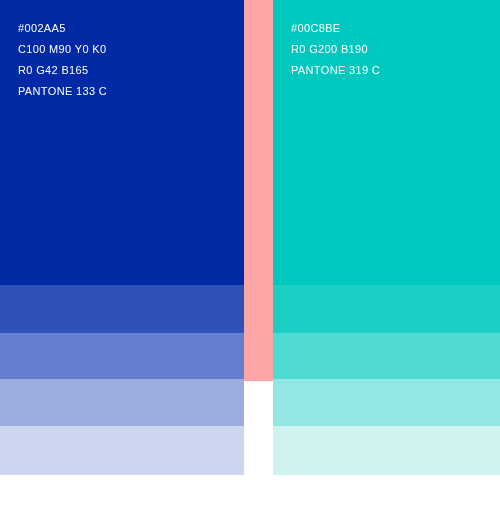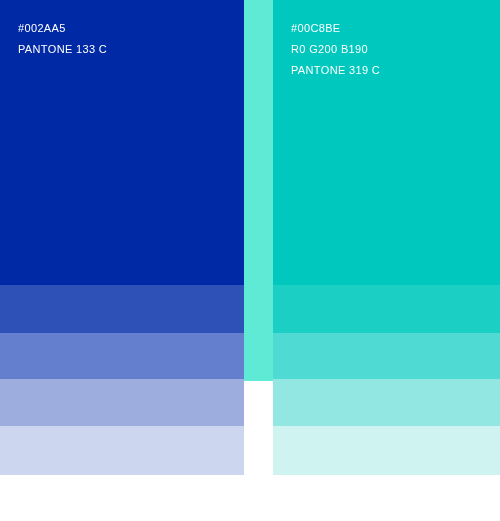--- a/index.html
+++ b/index.html
@@ -15,21 +15,21 @@
     font-family: "Liberation Sans", sans-serif;
     -webkit-font-smoothing: antialiased;
   }
 
   .palette-board {
     position: absolute;
     left: 0;
     top: 0;
     width: 500px;
     height: 381px;
-    background: #5eead4;
+    background: #fca5a5;
   }
 
   .swatch-column {
     position: absolute;
     top: 0;
     height: 475px;
     display: flex;
     flex-direction: column;
   }
 
@@ -70,20 +70,22 @@
 </head>
 <body style="background: rgb(255, 255, 255);">
 
 <div class="palette-board">
 
   <div class="swatch-column left">
 
     <div class="swatch-primary" style="background-color: rgb(0, 42, 165);">
       <ul class="spec-list">
         <li class="spec-line" style="color: rgb(255, 255, 255);">#002AA5</li>
+        <li class="spec-line" style="color: rgb(255, 255, 255);">C100 M90 Y0 K0</li>
+        <li class="spec-line" style="color: rgb(255, 255, 255);">R0 G42 B165</li>
         <li class="spec-line" style="color: rgb(255, 255, 255);">PANTONE 133 C</li>
       </ul>
     </div>
 
     <div class="tint-band t1" style="background-color: rgb(46, 81, 184);"></div>
     <div class="tint-band t2" style="background-color: rgb(99, 127, 206);"></div>
     <div class="tint-band t3" style="background-color: rgb(156, 173, 222);"></div>
     <div class="tint-band t4" style="background-color: rgb(204, 214, 239);"></div>
   </div>
 

